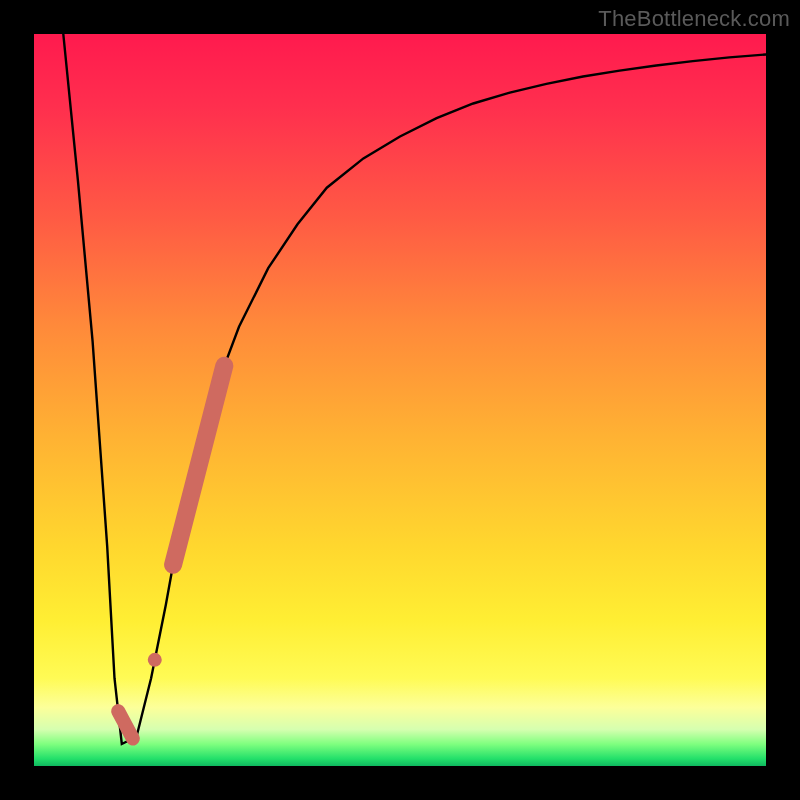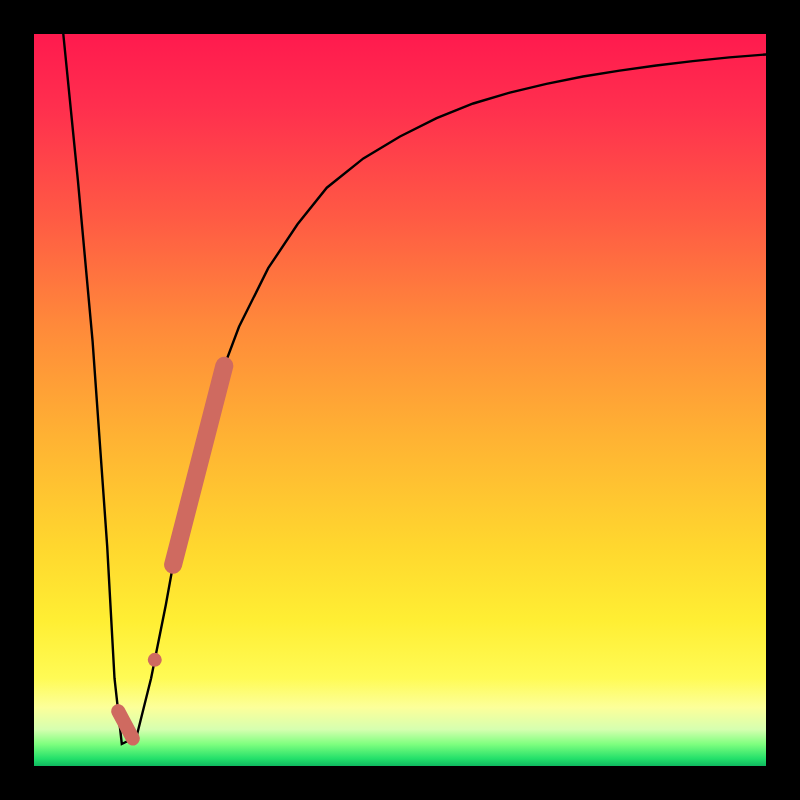--- a/index.html
+++ b/index.html
@@ -81,20 +81,21 @@
     stroke: #cf6a60;
     stroke-width: 14;
     stroke-linecap: round;
   }
 </style>
 </head>
 <body>
 
 <div class="frame">
 
+  <div class="watermark">TheBottleneck.com</div>
 
   <div class="plot-area">
     <svg class="curve" viewBox="0 0 732 732">
       <path id="curve-path" class="curve-path" d="M29.3 0.0 L43.9 146.4 L58.6 307.4 L73.2 512.4 L80.5 644.2 L87.8 710.0 L102.5 702.7 L117.1 644.2 L131.8 571.0 L146.4 490.4 L161.0 424.6 L183.0 351.4 L205.0 292.8 L234.2 234.2 L263.5 190.3 L292.8 153.7 L329.4 124.4 L366.0 102.5 L402.6 84.2 L439.2 69.5 L475.8 58.6 L512.4 49.8 L549.0 42.5 L585.6 36.6 L622.2 31.5 L658.8 27.1 L695.4 23.4 L732.0 20.5"></path>
       <line id="hl-thick" class="highlight-thick" x1="139.08" y1="530.7" x2="190.32" y2="331.84000000000003"></line>
       <circle id="hl-dot" class="highlight-dot" cx="120.78" cy="625.86" r="7"></circle>
       <line id="hl-mini" class="highlight-small" x1="84.18" y1="677.1" x2="98.82000000000001" y2="704.55"></line>
     </svg>
   </div>
 

